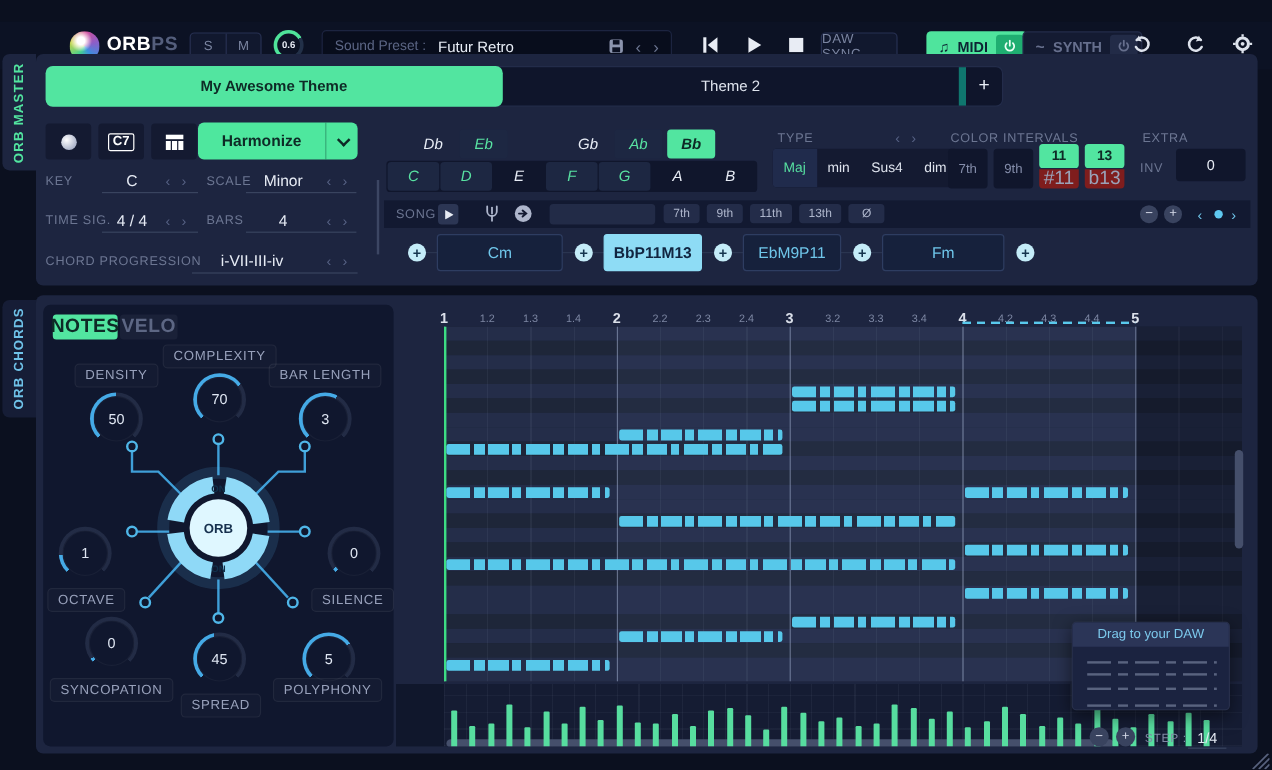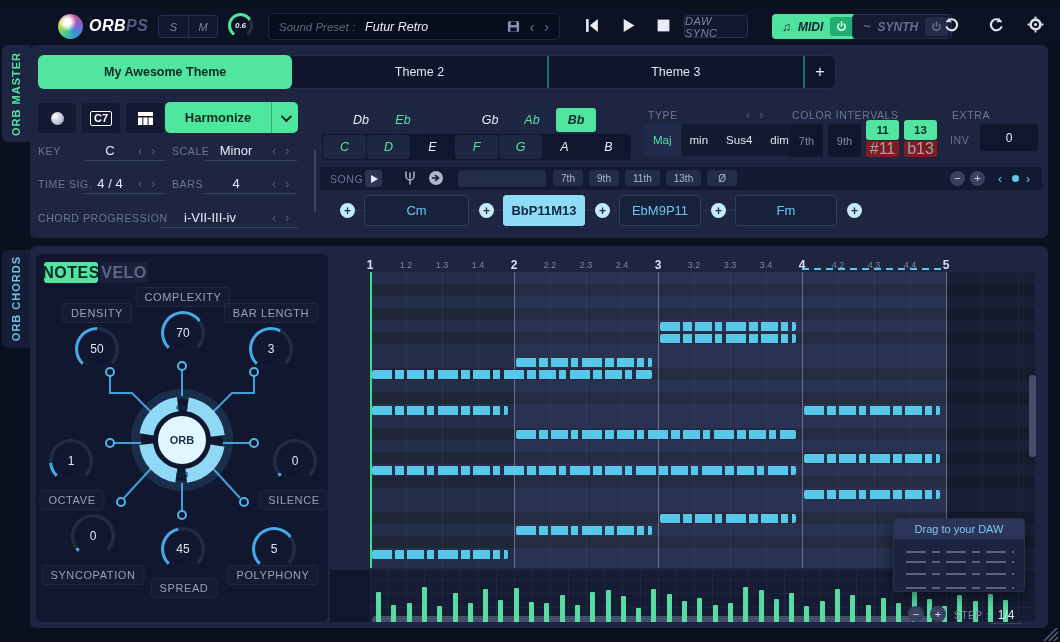--- a/index.html
+++ b/index.html
@@ -3,21 +3,21 @@
 <meta charset="utf-8">
 <style>
   * { margin:0; padding:0; box-sizing:border-box; }
   html,body { background:#05080f; }
   body { font-family:"Liberation Sans", sans-serif; }
   #app { position:relative; width:1060px; height:642px; background:#0b101f; overflow:hidden;
          -webkit-user-select:none; user-select:none; }
   .abs { position:absolute; }
 
   
-  #topbar { left:0; top:6px; width:1060px; height:40px; background:#0c1224;font-style:italic; }
+  #topbar { left:0; top:18px; width:1060px; height:40px; background:#0c1224; }
   .brand-bold { color:#ffffff; font-weight:bold; font-size:16px; letter-spacing:.5px; }
   .brand-light { color:#545e7c; font-weight:bold; font-size:16px; letter-spacing:.5px; }
   #orb-logo { width:25px; height:25px; border-radius:50%;
     background: radial-gradient(circle at 38% 32%, #ffffff 0 14%, rgba(255,255,255,0) 40%),
                 conic-gradient(#d64d96,#8a5fc9,#3a8fe0,#45cf8e,#c9d44a,#d64d96); }
   .sm-group { display:flex; border:1px solid #273052; background:#11182e; border-radius:4px; height:23px; }
   .sm-cell { width:29px; display:flex; align-items:center; justify-content:center; color:#7b85a1; font-size:11px; }
   .sm-cell + .sm-cell { border-left:1px solid #273052; }
   .mini-knob { width:25px; height:25px; border-radius:50%; position:relative;
     background:conic-gradient(from 215deg, #4fe39a 0 var(--deg,203deg), #223048 var(--deg,203deg) 290deg, transparent 290deg); }
@@ -46,21 +46,21 @@
   #tab-master { background:#1d2540; } #tab-master span { color:#52e5a0; }
   #tab-chords { background:#161d36; } #tab-chords span { color:#6fc2e8; }
 
   
   .panel { background:#1d2540; border-radius:6px; }
   #orb-left-panel { background:#10172e; border-radius:6px; }
 
   
   #theme-bar { display:flex; align-items:stretch; background:#0f152b; border:1px solid #232c4a; border-radius:6px; }
   .theme-tab { flex:1; display:flex; align-items:center; justify-content:center; color:#dfe4ee; font-size:12.5px;
-    border-right:2px solid #0f766e; }
+    border-right:6px solid #0f766e; }
   .theme-tab.active { background:#52e5a0; color:#0e2a26; font-weight:bold; border-radius:6px; border-right:none; margin:-1px 0 -1px -1px; }
   .theme-add { width:30px; display:flex; align-items:center; justify-content:center; color:#e9eef7; font-size:16px; }
 
   
   .lbl { color:#6c7692; font-size:10.5px; letter-spacing:.6px; }
   .val { color:#e7ecf5; font-size:13px; }
   .uline { height:1px; background:#39445f; }
   .arrows { color:#566184; font-size:12px; letter-spacing:3px; }
 
   .tool-btn { width:38px; height:30px; background:#141a31; border-radius:3px; display:flex; align-items:center; justify-content:center; }
@@ -243,21 +243,20 @@
   </div>
   <div class="abs side-tab" id="tab-chords" style="left:2px; top:250px; height:98px;">
     <span>ORB CHORDS</span>
   </div>
 
   <div class="abs panel" style="left:30px; top:45px; width:1018px; height:193px;"></div>
 
   <div class="abs" id="theme-bar" style="left:38px; top:55px; width:798px; height:34px;">
       <div class="theme-tab active">My Awesome Theme</div>
       <div class="theme-tab">Theme 2</div>
-      <div class="theme-tab">Theme 3</div>
       <div class="theme-add">+</div>
     </div>
 
   <div class="abs tool-btn" style="left:38px; top:103px;">
     <span style="width:13px;height:13px;border-radius:50%;background:radial-gradient(circle at 35% 35%, #fff, #aeb6cc 70%);display:block;"></span>
   </div>
   <div class="abs tool-btn" style="left:82px; top:103px;">
     <span style="color:#fff;font-size:11px;font-weight:bold;border:1.5px solid #fff;border-radius:2px;padding:0 3px;line-height:13px;">C7</span>
   </div>
   <div class="abs tool-btn" style="left:126px; top:103px;">

